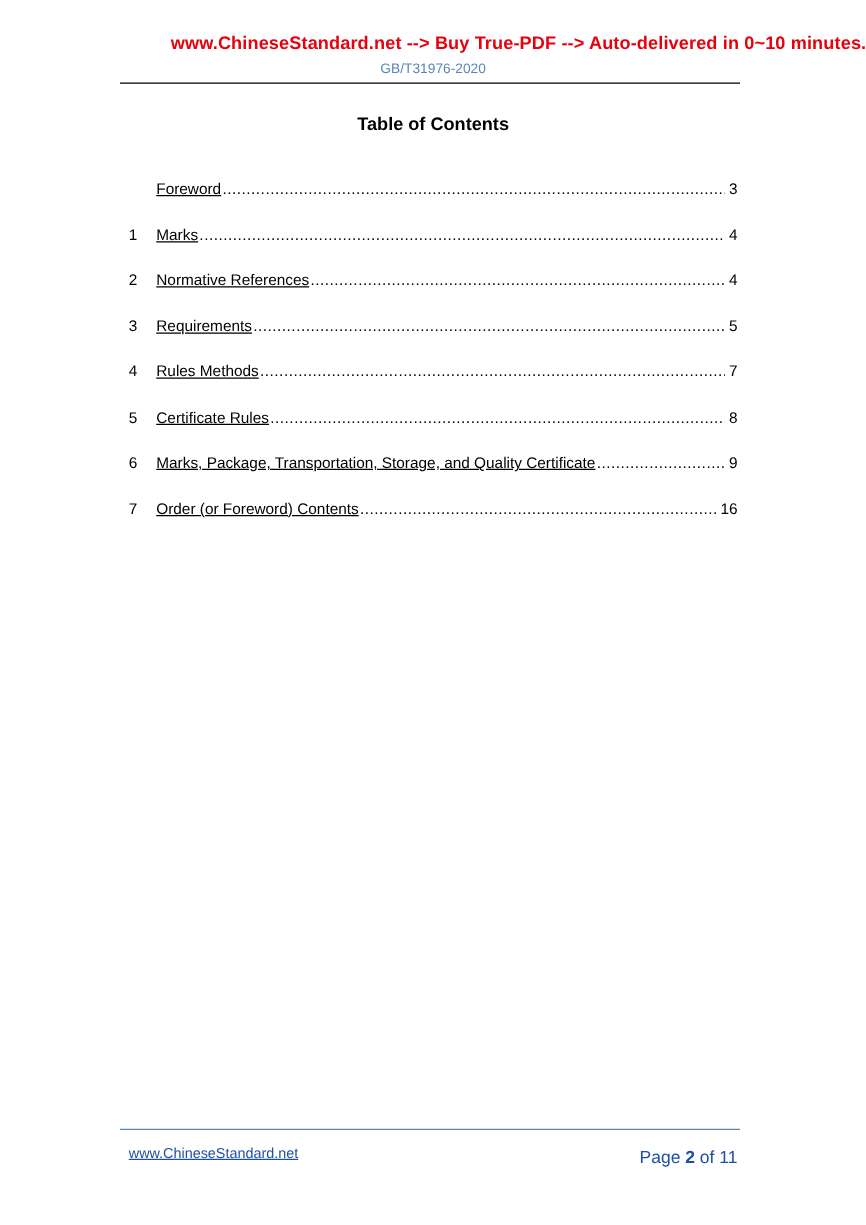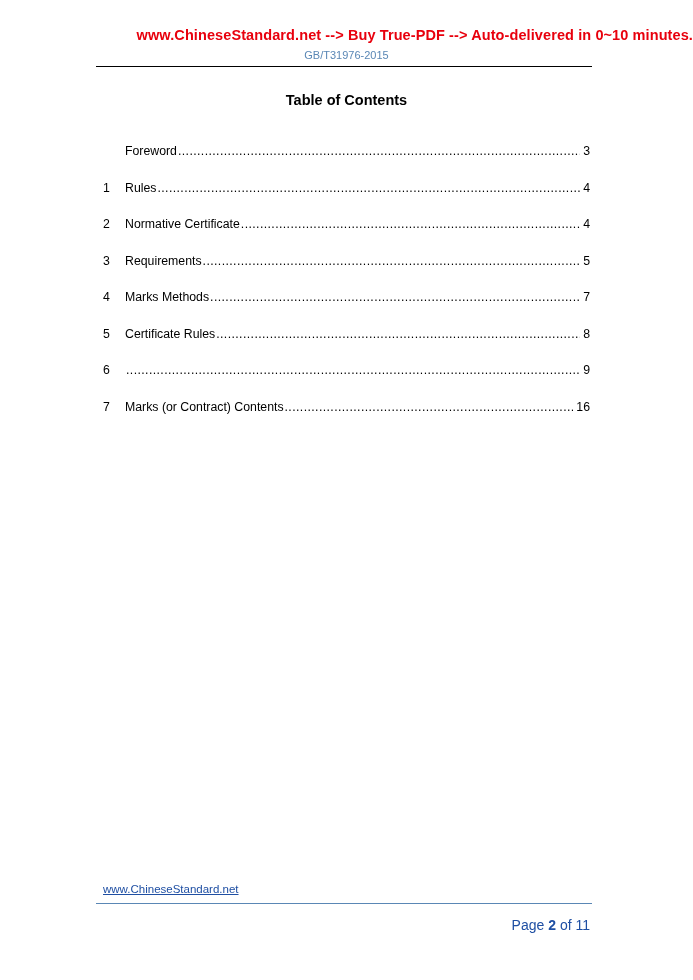--- a/index.html
+++ b/index.html
@@ -73,20 +73,21 @@
     line-height: 15px;
     white-space: nowrap;
   }
   .toc-num {
     width: 22px;
     flex: 0 0 22px;
     text-align: left;
   }
   .toc-label {
     flex: 0 0 auto;
+    text-decoration: underline;
   }
   .toc-dots {
     flex: 1 1 auto;
     overflow: hidden;
     white-space: nowrap;
     margin: 0 1px;
     letter-spacing: 0.4px;
     font-size: 12.3px;
   }
   .toc-page {
@@ -97,21 +98,21 @@
   .footer-rule {
     position: absolute;
     top: 903px;
     left: 96px;
     width: 496px;
     height: 0;
     border-top: 1px solid #5a87b5;
   }
   .footer-link {
     position: absolute;
-    top: 883px;
+    top: 917px;
     left: 103px;
     font-size: 11.5px;
     color: #1f4fa3;
     text-decoration: underline;
   }
   .footer-page {
     position: absolute;
     top: 917px;
     right: 103px;
     font-size: 14px;
@@ -121,79 +122,80 @@
     font-weight: bold;
   }
 </style>
 </head>
 <body>
 
 <div class="page">
 
   <div class="promo-banner">www.ChineseStandard.net --&gt; Buy True-PDF --&gt; Auto-delivered in 0~10 minutes.</div>
 
-  <div class="std-code">GB/T31976-2015</div>
+  <div class="std-code">GB/T31976-2020</div>
 
   <div class="header-rule"></div>
 
   <div class="doc-title">Table of Contents</div>
 
   <div class="toc">
 
     <div class="toc-entry">
       <span class="toc-num"></span>
       <span class="toc-label">Foreword</span>
       <span class="toc-dots">.................................................................................................................................</span>
       <span class="toc-page">3</span>
     </div>
 
     <div class="toc-entry">
       <span class="toc-num">1</span>
-      <span class="toc-label">Rules</span>
+      <span class="toc-label">Marks</span>
       <span class="toc-dots">.................................................................................................................................</span>
       <span class="toc-page">4</span>
     </div>
 
     <div class="toc-entry">
       <span class="toc-num">2</span>
-      <span class="toc-label">Normative Certificate</span>
+      <span class="toc-label">Normative References</span>
       <span class="toc-dots">.................................................................................................................................</span>
       <span class="toc-page">4</span>
     </div>
 
     <div class="toc-entry">
       <span class="toc-num">3</span>
       <span class="toc-label">Requirements</span>
       <span class="toc-dots">.................................................................................................................................</span>
       <span class="toc-page">5</span>
     </div>
 
     <div class="toc-entry">
       <span class="toc-num">4</span>
-      <span class="toc-label">Marks Methods</span>
+      <span class="toc-label">Rules Methods</span>
       <span class="toc-dots">.................................................................................................................................</span>
       <span class="toc-page">7</span>
     </div>
 
     <div class="toc-entry">
       <span class="toc-num">5</span>
       <span class="toc-label">Certificate Rules</span>
       <span class="toc-dots">.................................................................................................................................</span>
       <span class="toc-page">8</span>
     </div>
 
     <div class="toc-entry">
       <span class="toc-num">6</span>
+      <span class="toc-label">Marks, Package, Transportation, Storage, and Quality Certificate</span>
       <span class="toc-dots">.................................................................................................................................</span>
       <span class="toc-page">9</span>
     </div>
 
     <div class="toc-entry">
       <span class="toc-num">7</span>
-      <span class="toc-label">Marks (or Contract) Contents</span>
+      <span class="toc-label">Order (or Foreword) Contents</span>
       <span class="toc-dots">.................................................................................................................................</span>
       <span class="toc-page">16</span>
     </div>
 
   </div>
 
   <div class="footer-rule"></div>
 
   <div class="footer-link">www.ChineseStandard.net</div>
 

